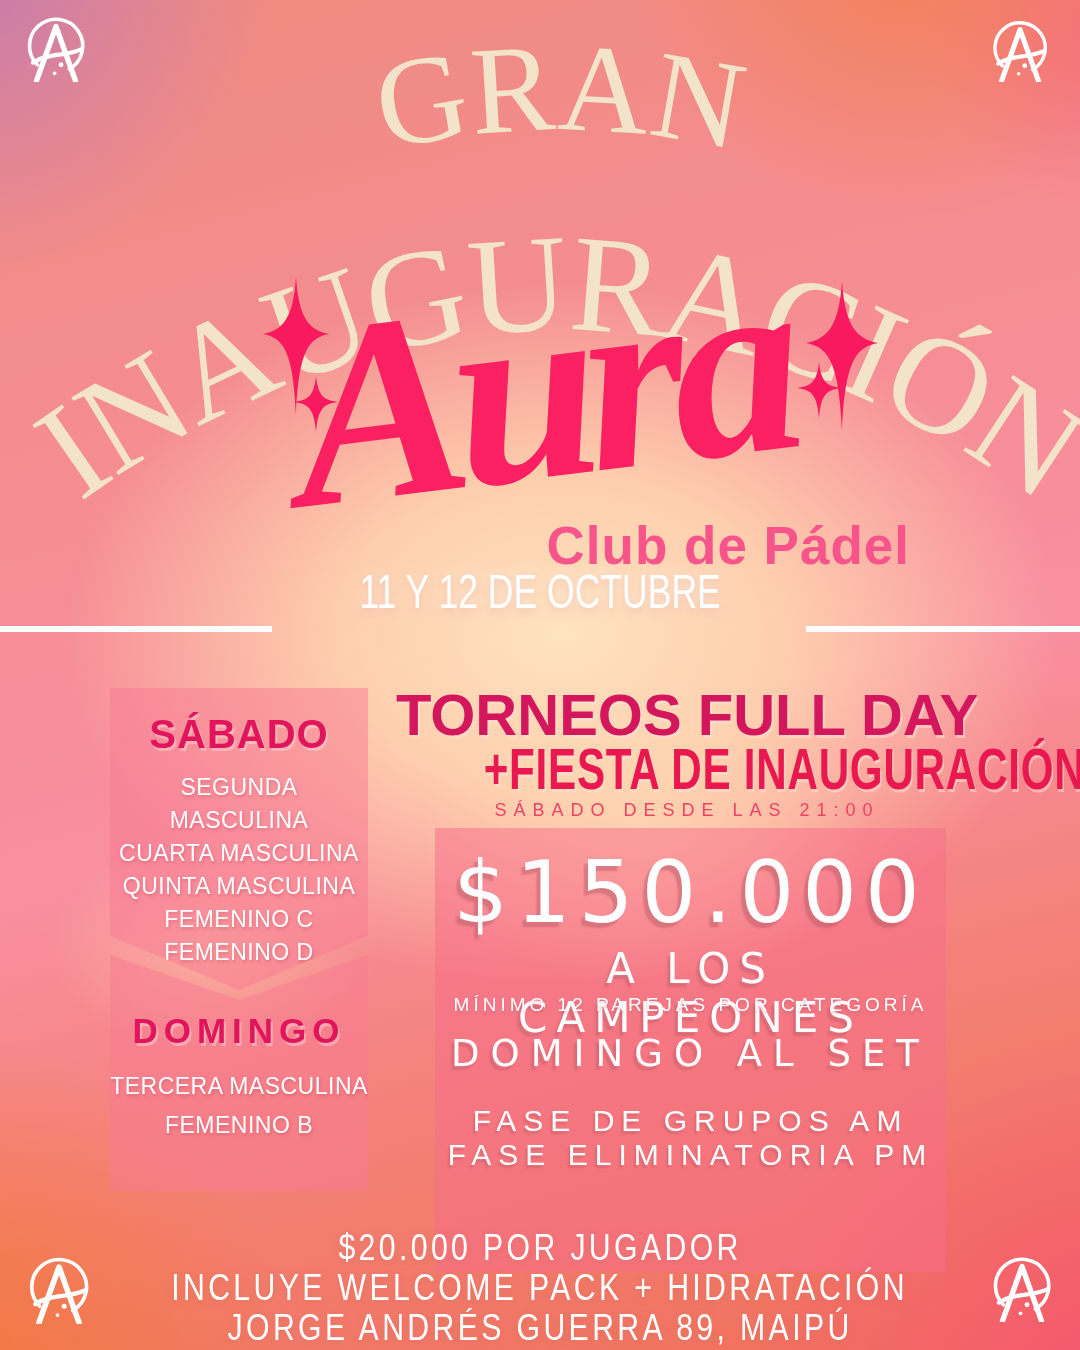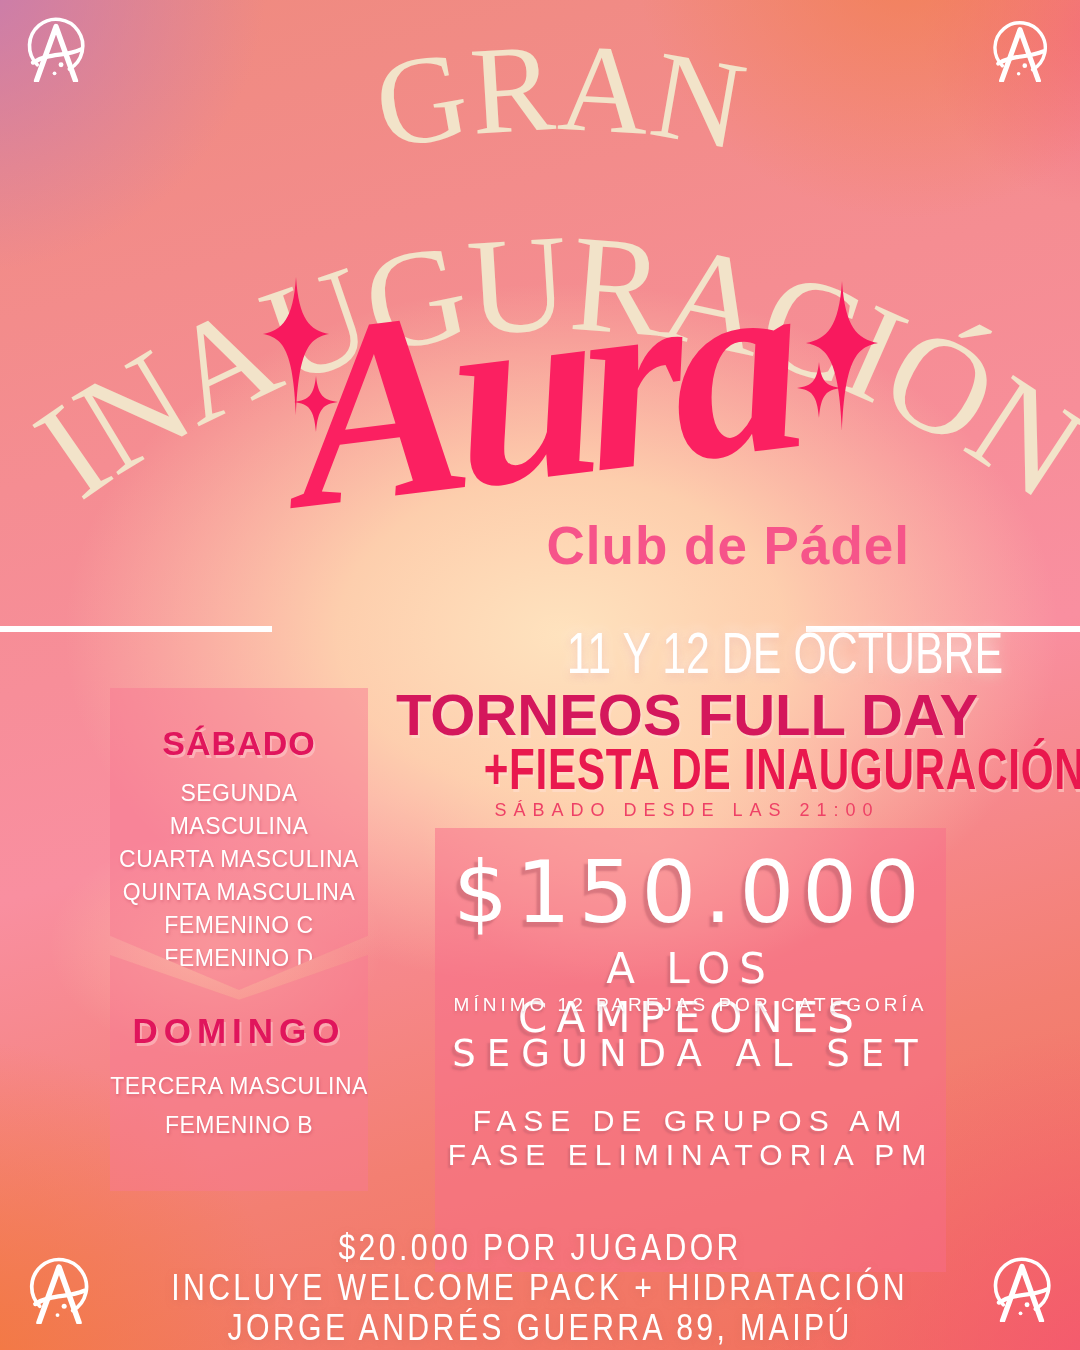--- a/index.html
+++ b/index.html
@@ -31,32 +31,32 @@
   .arc-text{fill:#f2e3c9;font-family:"Liberation Serif",serif;}
 
   
   .aura{top:258px;font-family:"Liberation Serif",serif;font-style:italic;font-weight:700;
         font-size:262px;line-height:1;color:#fb2061;letter-spacing:-14px;transform:rotate(-7deg);}
   .club-sub{top:515px;left:430px;width:480px;text-align:right;font-size:53px;font-weight:700;
         color:#f6548a;letter-spacing:1px;}
 
   
   .date-line{position:absolute;top:626px;height:6px;background:#ffffff;}
-  .date-text{top:619px;color:#fff;font-size:58px;font-weight:400;
-        text-shadow:0 0 16px rgba(255,255,255,.75),0 3px 10px rgba(230,140,120,.55);text-align:right;}
+  .date-text{top:564px;color:#fff;font-size:48px;font-weight:400;
+        text-shadow:0 0 16px rgba(255,255,255,.75),0 3px 10px rgba(230,140,120,.55);}
 
   
   .panel{position:absolute;left:110px;width:258px;background:rgba(248,122,146,.5);text-align:center;color:#fff;}
   .panel-sat{top:688px;height:302px;-webkit-clip-path:polygon(0 0,100% 0,100% 82%,50% 100%,0 82%);
         clip-path:polygon(0 0,100% 0,100% 82%,50% 100%,0 82%);}
   .panel-sun{top:955px;height:236px;-webkit-clip-path:polygon(0 0,50% 19%,100% 0,100% 100%,0 100%);
         clip-path:polygon(0 0,50% 19%,100% 0,100% 100%,0 100%);}
   .panel h2{margin:0;color:#e0155c;font-weight:700;
         text-shadow:2px 3px 0 rgba(255,220,220,.45);}
-  .panel-sat h2{padding-top:36px;font-size:34px;letter-spacing:1px;}
+  .panel-sat h2{padding-top:24px;font-size:40px;letter-spacing:1px;}
   .panel-sun h2{padding-top:56px;font-size:35px;letter-spacing:6px;}
   .cats{list-style:none;margin:14px 0 0;padding:0;font-size:23px;line-height:33px;letter-spacing:.5px;
         text-shadow:1px 2px 3px rgba(190,70,90,.4);}
   .panel-sun .cats{margin-top:16px;line-height:39px;}
 
   
   .tourney{top:686px;left:378px;width:618px;text-align:center;}
   .tourney .h1{margin:0;font-size:58px;line-height:58px;font-weight:700;color:#d4175c;
         text-shadow:2px 3px 0 rgba(255,225,215,.5);}
   .tourney .h2{margin:-2px 0 0;font-size:57px;line-height:54px;font-weight:700;color:#e9184e;
@@ -179,21 +179,21 @@
   <div class="abs tourney">
     <p class="h1">TORNEOS FULL DAY</p>
     <p class="h2"><span class="cond">+FIESTA DE INAUGURACIÓN</span></p>
     <p class="h3">SÁBADO DESDE LAS 21:00</p>
   </div>
 
   <div class="info-panel">
     <div class="prize">$150.000</div>
     <div class="prize-to">A LOS CAMPEONES</div>
     <div class="prize-cond">MÍNIMO 12 PAREJAS POR CATEGORÍA</div>
-    <div class="fmt1">SEGUNDA AL SET</div>
+    <div class="fmt1">DOMINGO AL SET</div>
     <div class="fmt2">FASE DE GRUPOS AM</div>
     <div class="fmt3">FASE ELIMINATORIA PM</div>
   </div>
 
   <div class="abs center footer">
     <div class="f1"><span class="cond85">$20.000 POR JUGADOR</span></div>
     <div class="f2"><span class="cond85">INCLUYE WELCOME PACK + HIDRATACIÓN</span></div>
     <div class="f3"><span class="cond85">JORGE ANDRÉS GUERRA 89, MAIPÚ</span></div>
   </div>
 

